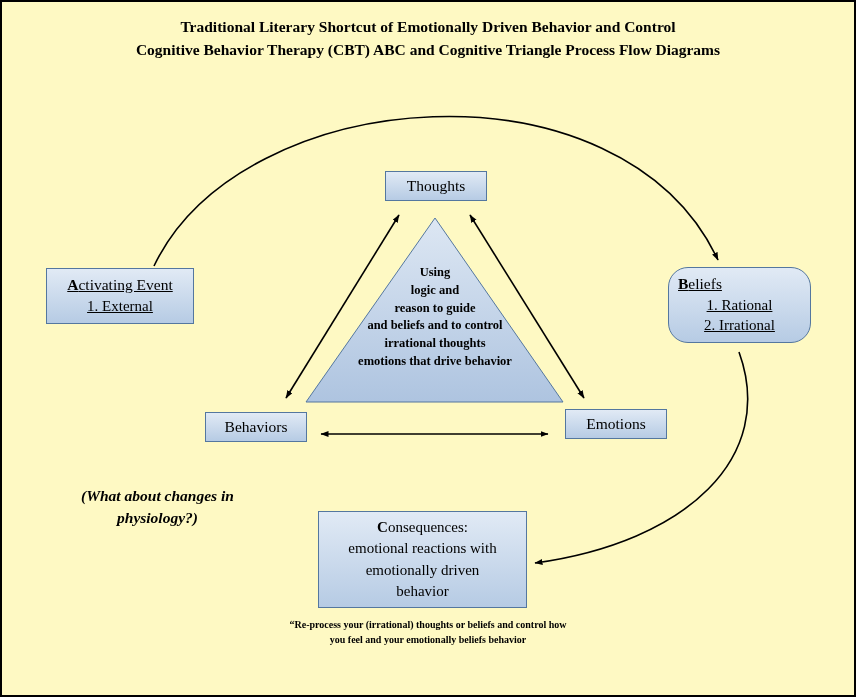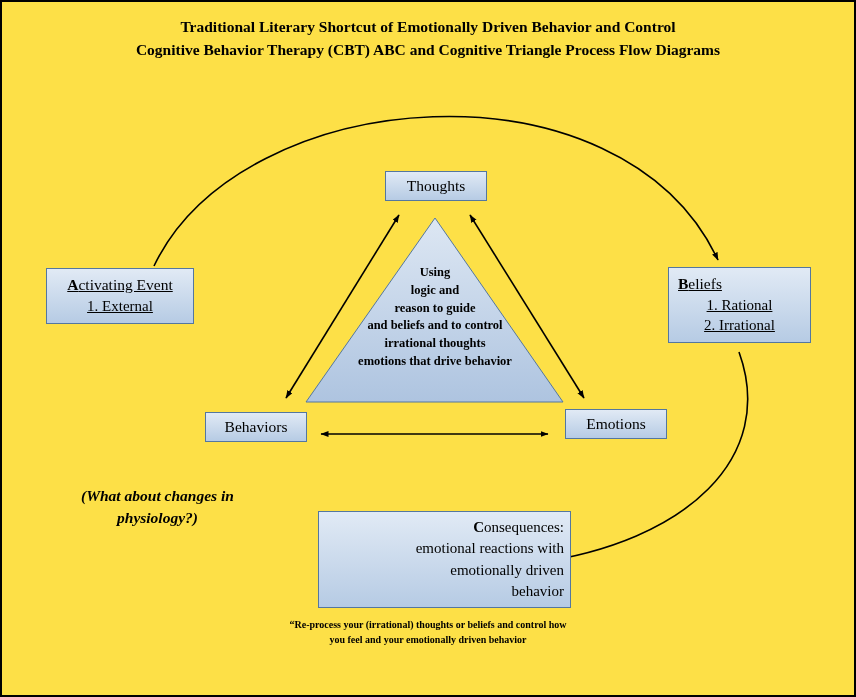--- a/index.html
+++ b/index.html
@@ -1,20 +1,20 @@
 <!DOCTYPE html>
 <html><head>
 <meta charset="utf-8">
 <style>
   html,body { margin:0; padding:0; background:#ffffff; }
   body { font-family:"Liberation Serif", serif; color:#000; }
   .canvas {
     position:relative; width:856px; height:697px;
     border:2px solid #000; box-sizing:border-box;
-    background:#fde047; overflow:hidden;
+    background:#fef9c3; overflow:hidden;
   }
   .title {
     position:absolute; top:13px; left:0; width:100%;
     text-align:center; font-weight:bold; font-size:15.5px; line-height:1.5;
     z-index:3;
   }
   .arrow-layer { position:absolute; left:0; top:0; z-index:1; }
   .box {
     position:absolute; z-index:2;
     background:linear-gradient(180deg,#e1eaf5 0%, #b6cbe4 100%);
@@ -22,28 +22,28 @@
   }
   .label-box {
     display:flex; align-items:center; justify-content:center;
     font-size:15.5px; text-align:center;
   }
   #thoughts  { left:383px; top:169px; width:100px; height:28px;text-align:center; }
   #behaviors { left:203px; top:410px; width:100px; height:28px; }
   #emotions  { left:563px; top:407px; width:100px; height:28px; }
   .list-box { font-size:15px; line-height:1.35; padding:6px 0 7px 0; text-align:center;text-decoration:underline; }
   #activating { left:44px;  top:266px; width:146px; }
-  #beliefs    { left:666px; top:265px; width:141px; }
+  #beliefs    { left:666px; top:265px; width:141px;border-radius:20px; }
   #beliefs .box-heading { text-align:left; padding-left:9px; }
   .box-heading { font-size:15.5px; }
   .box-heading::first-letter { font-weight:bold; }
   #consequences {
-    left:316px; top:509px; width:253px; height:97px;
+    left:316px; top:509px; width:209px; height:97px;
     font-size:15px; line-height:1.42; padding:5px 6px; box-sizing:border-box;
-    text-align:right;
+    text-align:center;
   }
   #consequences .cons-line:first-child::first-letter { font-weight:bold; }
   .triangle-text {
     position:absolute; left:318px; top:262px; width:230px; z-index:2;
     text-align:center; font-weight:bold;
     font-size:12.5px; line-height:1.42;
   }
   .physiology {
     position:absolute; left:38px; top:483px; width:235px; z-index:2;
     text-align:center; font-style:italic; font-weight:bold;
@@ -135,17 +135,17 @@
 
   <div id="consequences" class="box">
     <div class="cons-line">Consequences:</div>
     <div class="cons-line">emotional reactions with</div>
     <div class="cons-line">emotionally driven</div>
     <div class="cons-line">behavior</div>
   </div>
 
   <div class="quote">
     <div>“Re-process your (irrational) thoughts or beliefs and control how</div>
-    <div>you feel and your emotionally driven behavior</div>
+    <div>you feel and your emotionally beliefs behavior</div>
   </div>
 
 
 </div>
 
 </body></html>

